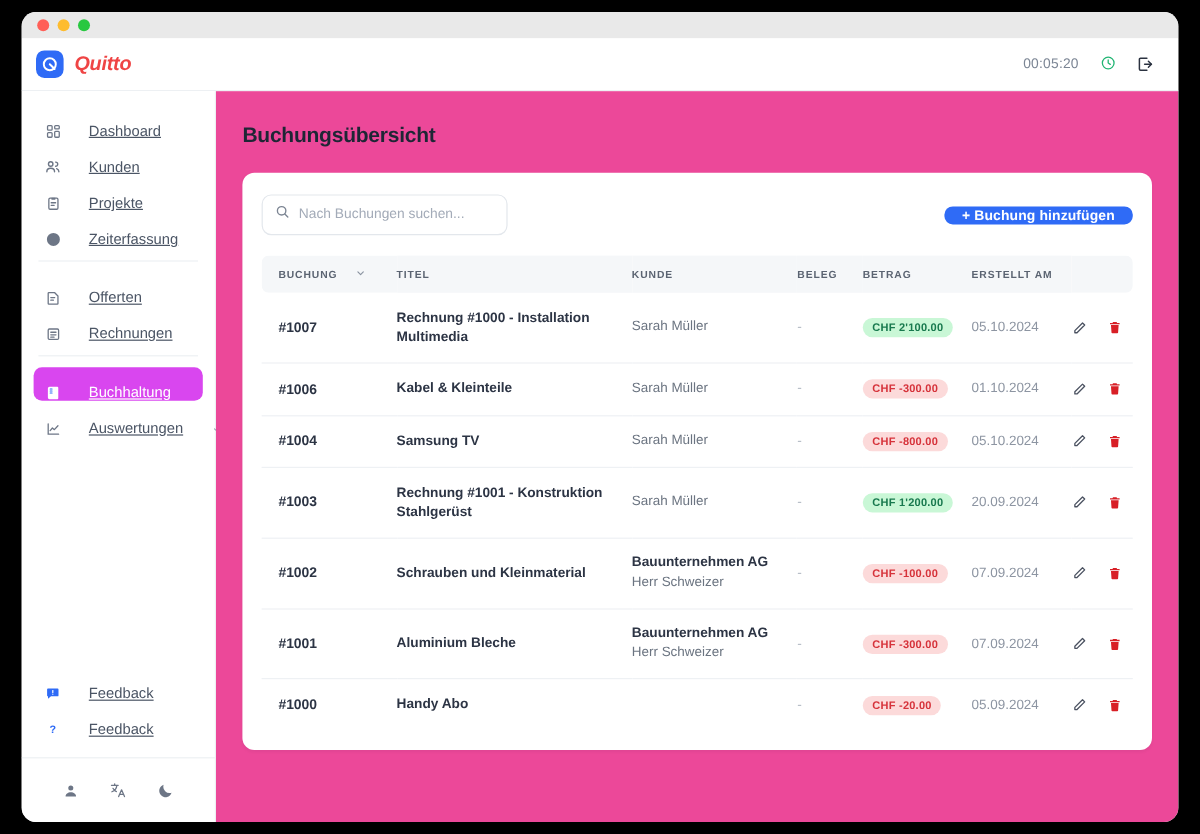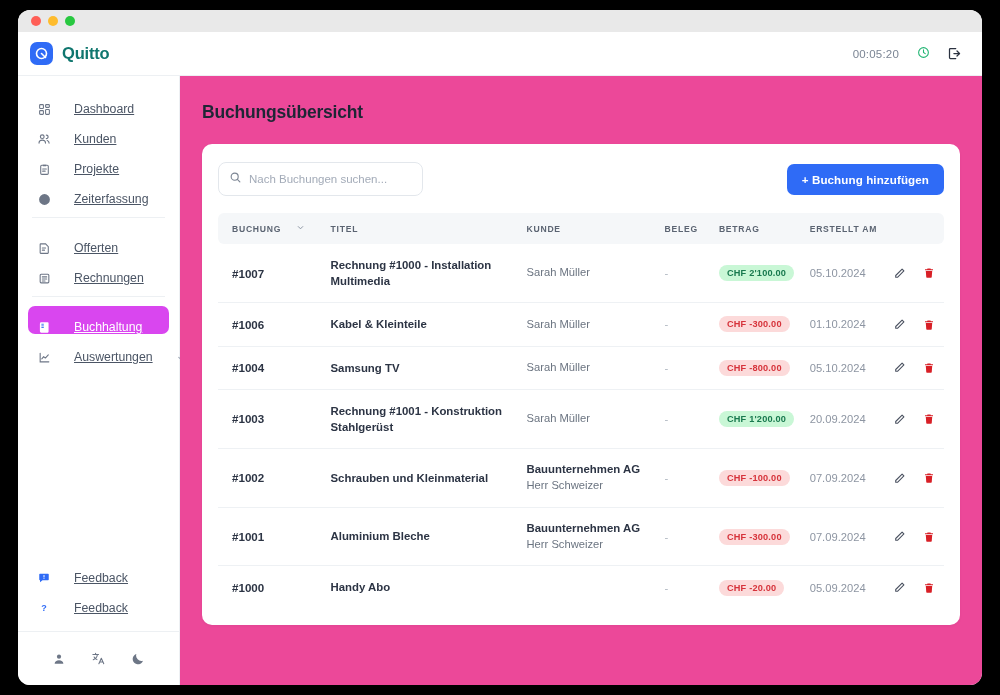--- a/index.html
+++ b/index.html
@@ -49,22 +49,23 @@
   .brand { display: flex; align-items: center; gap: 9px; }
   .logo-mark {
     width: 23px; height: 23px;
     border-radius: 7px;
     background: #2f6bf6;
     display: flex; align-items: center; justify-content: center;
   }
   .brand-name {
     font-size: 16.5px;
     font-weight: 700;
-    color: #0f766e;
+    color: #ef4444;
     letter-spacing: -0.2px;
+    font-style: italic;
   }
   .header-right {
     margin-left: auto;
     display: flex;
     align-items: center;
     gap: 17px;
   }
   .timer {
     display: flex; align-items: center; gap: 18px;
     font-size: 11.5px;
@@ -169,21 +170,21 @@
     width: 100%;
     background: transparent;
   }
   .search-box input::placeholder { color: #a3abb8; }
   .add-btn {
     margin-left: auto;
     background: #2f6bf6;
     color: #ffffff;
     border: none;
     border-radius: 7px;
-    height: 31px;
+    height: 15px;
     padding: 0 15px;
     font-family: inherit;
     font-size: 11.6px;
     font-weight: 600;
     cursor: pointer;
     letter-spacing: 0.1px;
   }
 
   
   table { width: 100%; border-collapse: collapse; table-layout: fixed; }

